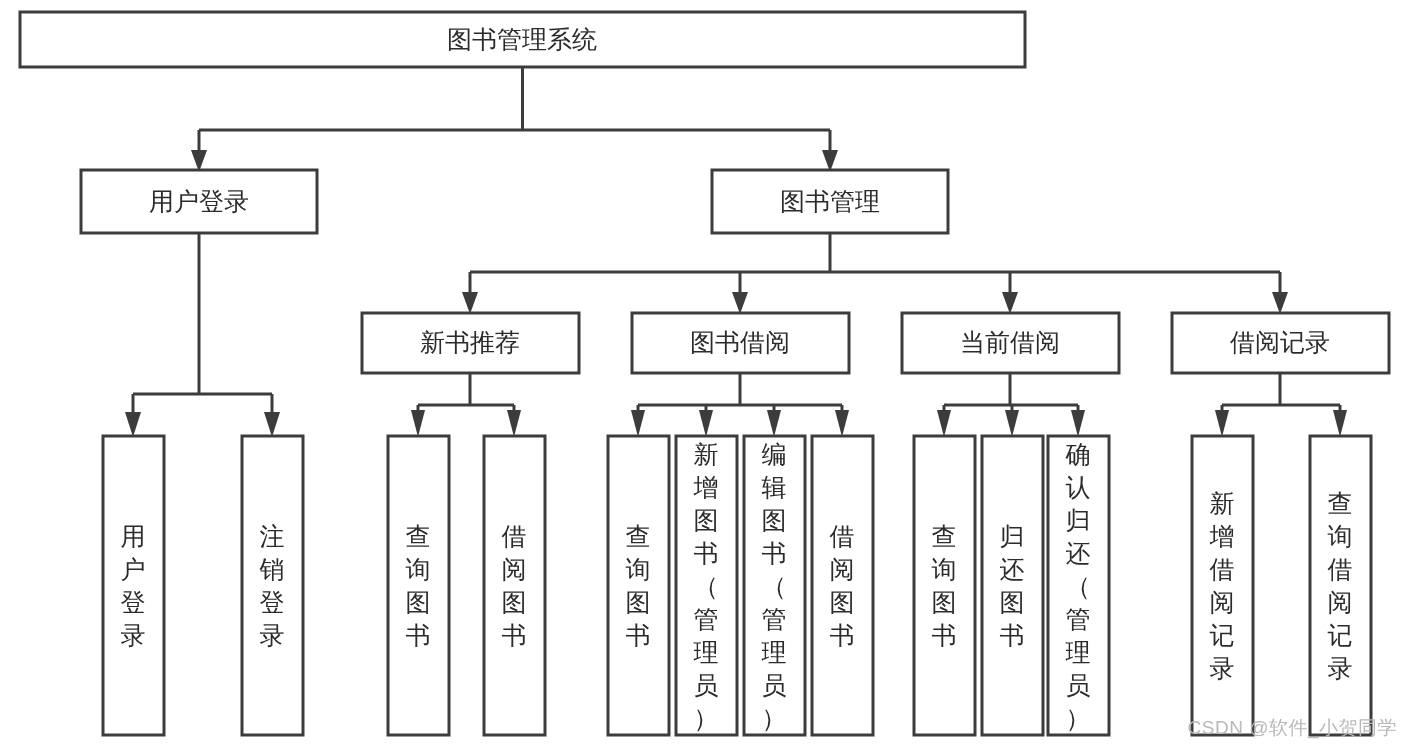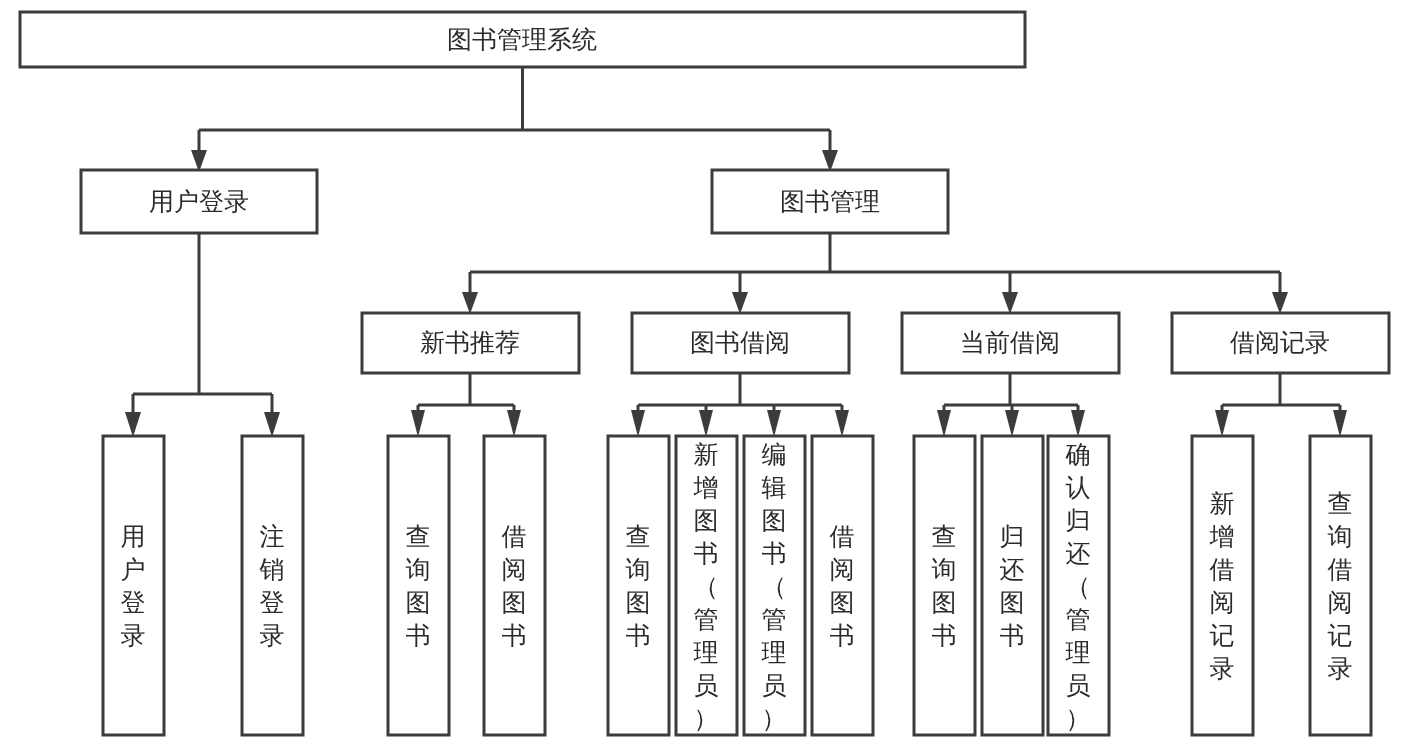--- a/index.html
+++ b/index.html
@@ -225,13 +225,14 @@
       <rect class="node-rect" x="1192" y="436" width="61" height="299"></rect>
       <text class="node-label-v" x="1222" y="512.24"><tspan x="1222" dy="0">新</tspan><tspan x="1222" dy="33">增</tspan><tspan x="1222" dy="33">借</tspan><tspan x="1222" dy="33">阅</tspan><tspan x="1222" dy="33">记</tspan><tspan x="1222" dy="33">录</tspan></text>
     </g>
     <g>
       <rect class="node-rect" x="1310" y="436" width="61" height="299"></rect>
       <text class="node-label-v" x="1340" y="512.24"><tspan x="1340" dy="0">查</tspan><tspan x="1340" dy="33">询</tspan><tspan x="1340" dy="33">借</tspan><tspan x="1340" dy="33">阅</tspan><tspan x="1340" dy="33">记</tspan><tspan x="1340" dy="33">录</tspan></text>
     </g>
 
   </svg>
 
+  <div class="watermark">CSDN @软件_小贺同学</div>
 </div>
 
 </body></html>

